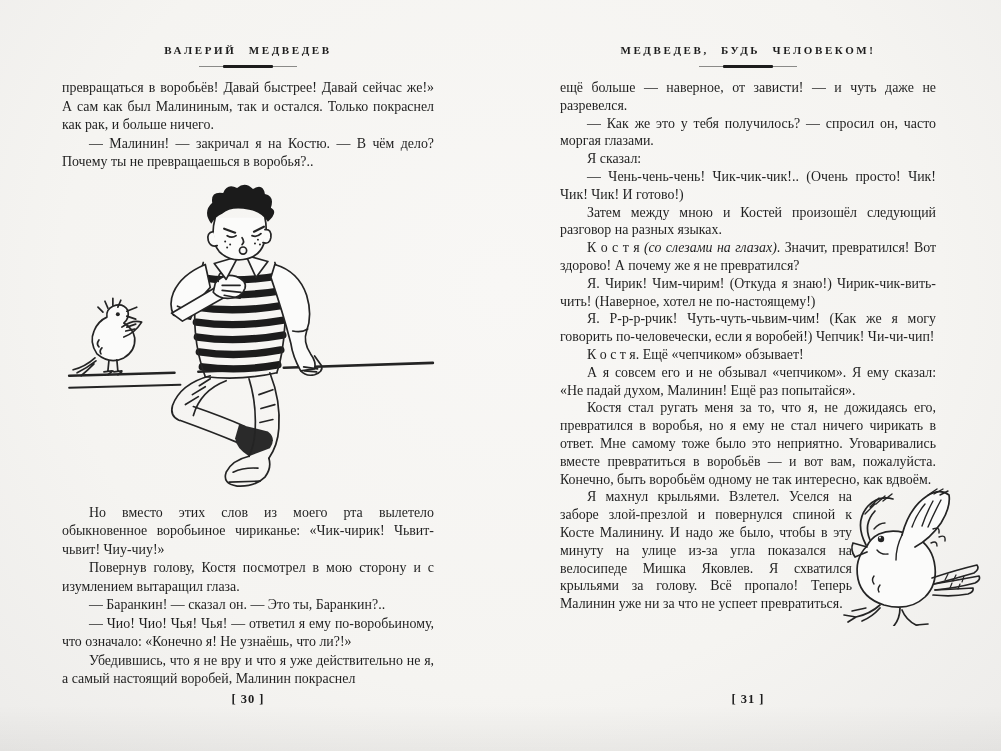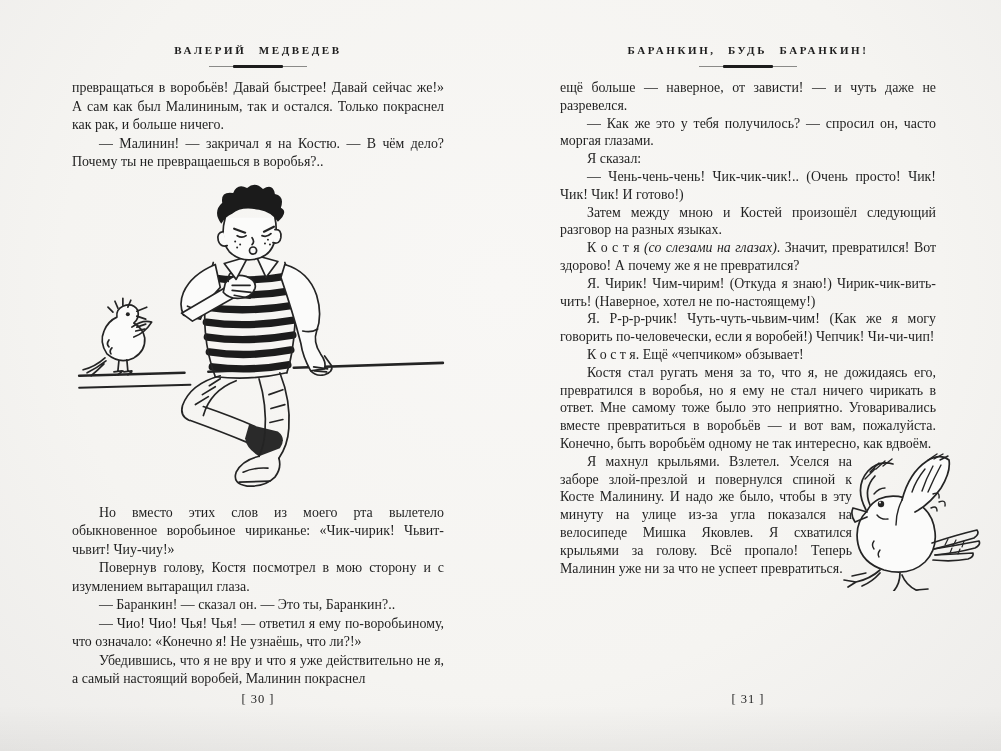--- a/index.html
+++ b/index.html
@@ -2,38 +2,38 @@
 <html lang="ru"><head>
 <meta charset="utf-8">
 <style>
   html,body{margin:0;padding:0;}
   body{width:1001px;height:751px;background:#f1f0ee;font-family:"Liberation Serif","DejaVu Serif",serif;}
   .spread{position:relative;width:1001px;height:751px;overflow:hidden;
     background:radial-gradient(ellipse at 50% 38%, #f8f7f5 0%, #f5f4f1 62%, #edecea 100%);}
   .spread::after{content:"";position:absolute;left:0;right:0;bottom:0;height:46px;
     background:linear-gradient(180deg,rgba(0,0,0,0),rgba(0,0,0,0.045));pointer-events:none;}
   .page{position:absolute;top:44px;height:690px;color:#222;}
-  .page.left{left:72px;width:372px;}
+  .page.left{left:62px;width:372px;}
   .page.right{left:560px;width:376px;}
   .running-head{text-align:center;font-weight:bold;font-size:11px;letter-spacing:2.6px;
     word-spacing:7px;color:#1d1d1d;white-space:nowrap;}
   .head-rule{position:relative;width:98px;height:1px;background:#8a8a88;margin:10px auto 12px;}
   .head-rule::after{content:"";position:absolute;left:50%;top:-1px;width:50px;height:3px;
     margin-left:-25px;background:#1c1c1c;border-radius:1px;}
   .page-body{font-size:13.9px;line-height:18.5px;text-align:justify;color:#1f1f1f;}
   .page.right .page-body{line-height:17.8px;font-family:Liberation Serif, serif;}
   .page-body p{margin:0;}
   .page-body p.ind{text-indent:27px;}
   .it{font-style:italic;}
   .illus-left{height:316px;margin:9px 0 7px 0;}
   .illus-left svg{width:378px;height:316px;display:block;}
   .bird-float{float:right;width:130px;height:142px;margin:-4px -46px 0 0;position:relative;}
   .bird-float svg{position:absolute;right:0;top:0;width:146px;height:142px;}
   .folio{position:absolute;top:648px;left:0;width:100%;text-align:center;
-    font-size:12.5px;font-weight:normal;letter-spacing:1px;color:#1d1d1d;}
+    font-size:12.5px;font-weight:bold;letter-spacing:1px;color:#1d1d1d;}
 </style>
 </head>
 <body>
 
 <div class="spread">
 
   <section class="page left">
     <header>
       <div class="running-head">ВАЛЕРИЙ МЕДВЕДЕВ</div>
       <div class="head-rule"></div>
@@ -125,33 +125,34 @@
       <p class="ind">Повернув голову, Костя посмотрел в мою сторону и с изумлением вытаращил глаза.</p>
       <p class="ind">— Баранкин! — сказал он. — Это ты, Баранкин?..</p>
       <p class="ind">— Чио! Чио! Чья! Чья! — ответил я ему по-воробьиному, что означало: «Конечно я! Не узнаёшь, что ли?!»</p>
       <p class="ind">Убедившись, что я не вру и что я уже действительно не я, а самый настоящий воробей, Малинин покраснел</p>
     </div>
     <div class="folio">[ 30 ]</div>
   </section>
 
   <section class="page right">
     <header>
-      <div class="running-head">БАРАНКИН, БУДЬ БАРАНКИН!</div>
+      <div class="running-head">МЕДВЕДЕВ, БУДЬ ЧЕЛОВЕКОМ!</div>
       <div class="head-rule"></div>
     </header>
     <div class="page-body">
       <p>ещё больше — наверное, от зависти! — и чуть даже не разревелся.</p>
       <p class="ind">— Как же это у тебя получилось? — спросил он, часто моргая глазами.</p>
       <p class="ind">Я сказал:</p>
       <p class="ind">— Чень-чень-чень! Чик-чик-чик!.. (Очень просто! Чик! Чик! Чик! И готово!)</p>
       <p class="ind">Затем между мною и Костей произошёл следующий разговор на разных языках.</p>
       <p class="ind"><span>К о с т я </span><span class="it">(со слезами на глазах)</span><span>. Значит, превратился! Вот здорово! А почему же я не превратился?</span></p>
       <p class="ind">Я. Чирик! Чим-чирим! (Откуда я знаю!) Чирик-чик-вить-чить! (Наверное, хотел не по-настоящему!)</p>
       <p class="ind">Я. Р-р-р-рчик! Чуть-чуть-чьвим-чим! (Как же я могу говорить по-человечески, если я воробей!) Чепчик! Чи-чи-чип!</p>
       <p class="ind">К о с т я. Ещё «чепчиком» обзывает!</p>
+      <p class="ind">А я совсем его и не обзывал «чепчиком». Я ему сказал: «Не падай духом, Малинин! Ещё раз попытайся».</p>
       <p class="ind">Костя стал ругать меня за то, что я, не дожидаясь его, превратился в воробья, но я ему не стал ничего чирикать в ответ. Мне самому тоже было это неприятно. Уговаривались вместе превратиться в воробьёв — и вот вам, пожалуйста. Конечно, быть воробьём одному не так интересно, как вдвоём.</p>
 
       <span class="bird-float">
         <svg viewBox="0 0 146 142">
           <g stroke="#242424" fill="none" stroke-width="1.7" stroke-linecap="round" stroke-linejoin="round">
             <path d="M31 62 Q18 75 22 95 Q26 114 48 121 Q73 128 89 113 Q101 101 99 83 Q97 63 80 53 Q59 43 43 50 Q35 54 31 62 Z" fill="#fbfbfa"></path>
             <g>
               <path d="M30 61 Q18 38 32 22 Q43 11 57 15"></path>
               <path d="M34 56 Q27 40 39 27"></path>
               <path d="M34 23 l9 -9 M40 20 l9 -8 M47 17 l9 -7 M29 30 l10 -10" stroke-width="1.4"></path>

